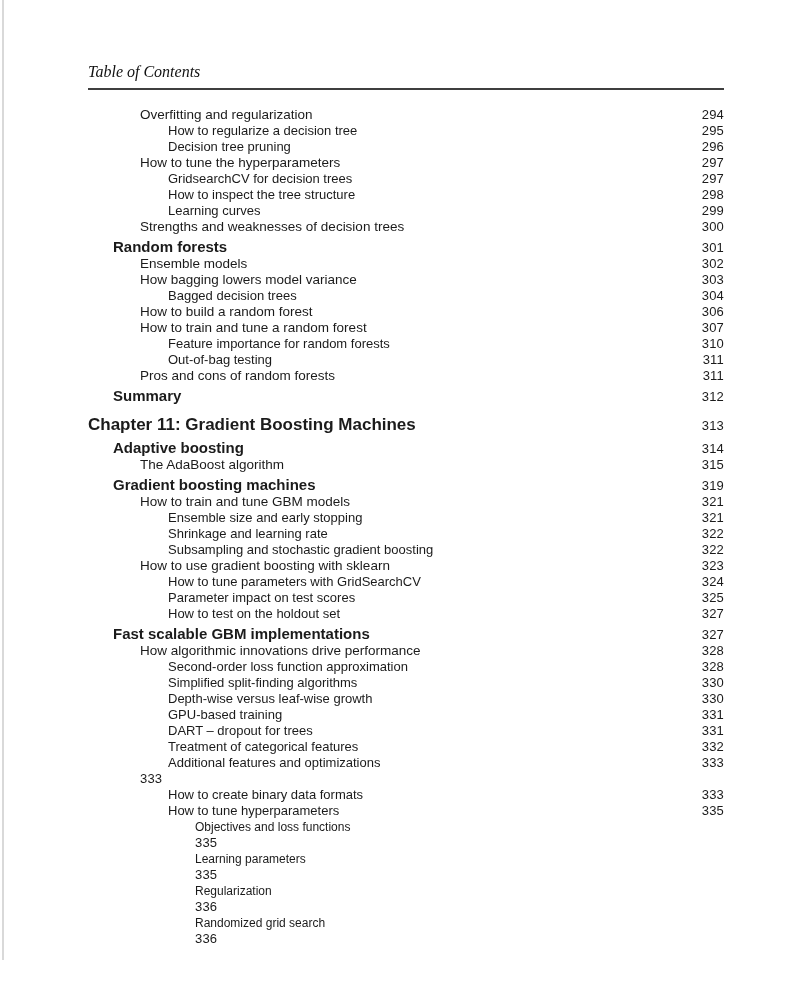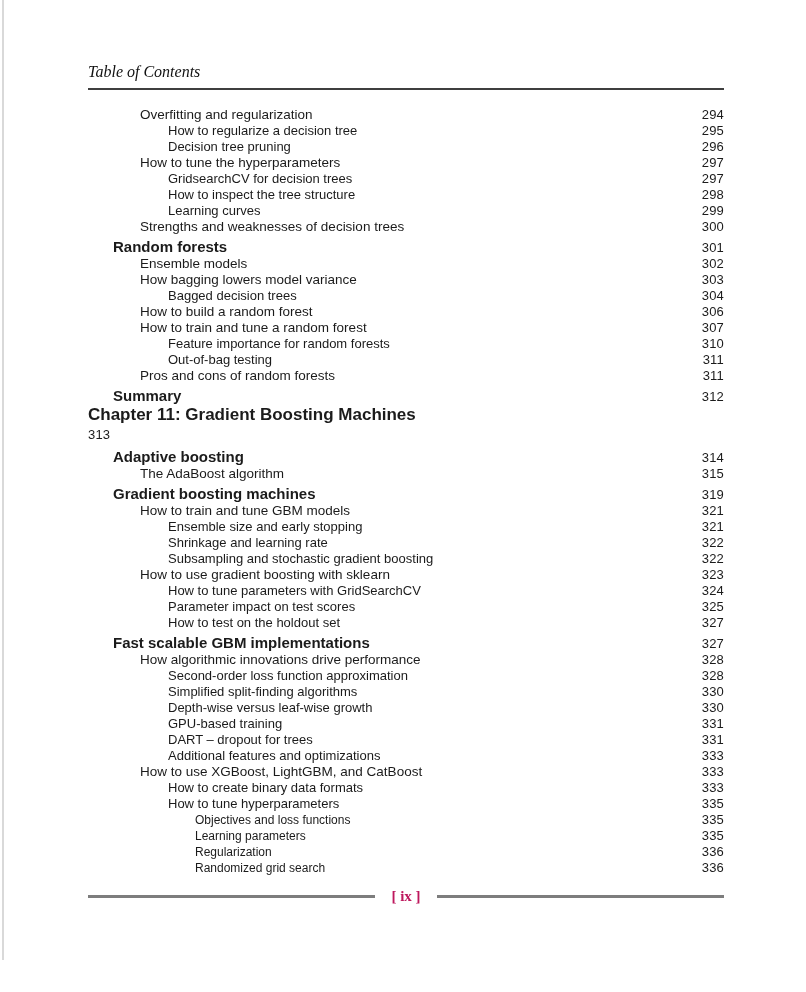--- a/index.html
+++ b/index.html
@@ -50,25 +50,25 @@
     align-items: baseline;
   }
   .toc-label {
     white-space: nowrap;
   }
   .toc-page {
     font-size: 13px;
     font-weight: 400;
     letter-spacing: 0.2px;
   }
-  .level-0 { font-weight: bold; font-size: 17px; line-height: 20px; margin-top: 0; padding-left: 0; flex-direction: column; }
+  .level-0 { font-weight: bold; font-size: 17px; line-height: 20px; margin-top: 10px; padding-left: 0; }
   .level-1 { font-weight: bold; font-size: 15px; line-height: 17px; margin-top: 3px;  padding-left: 25px; text-align: right; }
   .level-2 { font-size: 13.5px; line-height: 16px; padding-left: 52px; }
   .level-3 { font-size: 13px;   line-height: 16px; padding-left: 80px; }
-  .level-4 { font-size: 12px;   line-height: 16px; padding-left: 107px; }
+  .level-4 { font-size: 12px;   line-height: 16px; padding-left: 107px; flex-direction: column; }
   
   .footer {
     margin: 12px 82px 0 88px;
     display: flex;
     align-items: center;
   }
   .footer-line {
     flex: 1;
     height: 3px;
     background: #7d7d7d;
@@ -274,28 +274,31 @@
       <div class="toc-entry level-3">
         <span class="toc-label">GPU-based training</span>
         <span class="toc-page">331</span>
       </div>
 
       <div class="toc-entry level-3">
         <span class="toc-label">DART – dropout for trees</span>
         <span class="toc-page">331</span>
       </div>
 
+      <div class="toc-entry level-3">
+        <span class="toc-label">Treatment of categorical features</span>
+        <span class="toc-page">332</span>
+      </div>
 
       <div class="toc-entry level-3">
         <span class="toc-label">Additional features and optimizations</span>
         <span class="toc-page">333</span>
       </div>
 
       <div class="toc-entry level-2">
-        <span class="toc-label">How to use XGBoost, LightGBM, and CatBoost</span>
         <span class="toc-page">333</span>
       </div>
 
       <div class="toc-entry level-3">
         <span class="toc-label">How to create binary data formats</span>
         <span class="toc-page">333</span>
       </div>
 
       <div class="toc-entry level-3">
         <span class="toc-label">How to tune hyperparameters</span>

